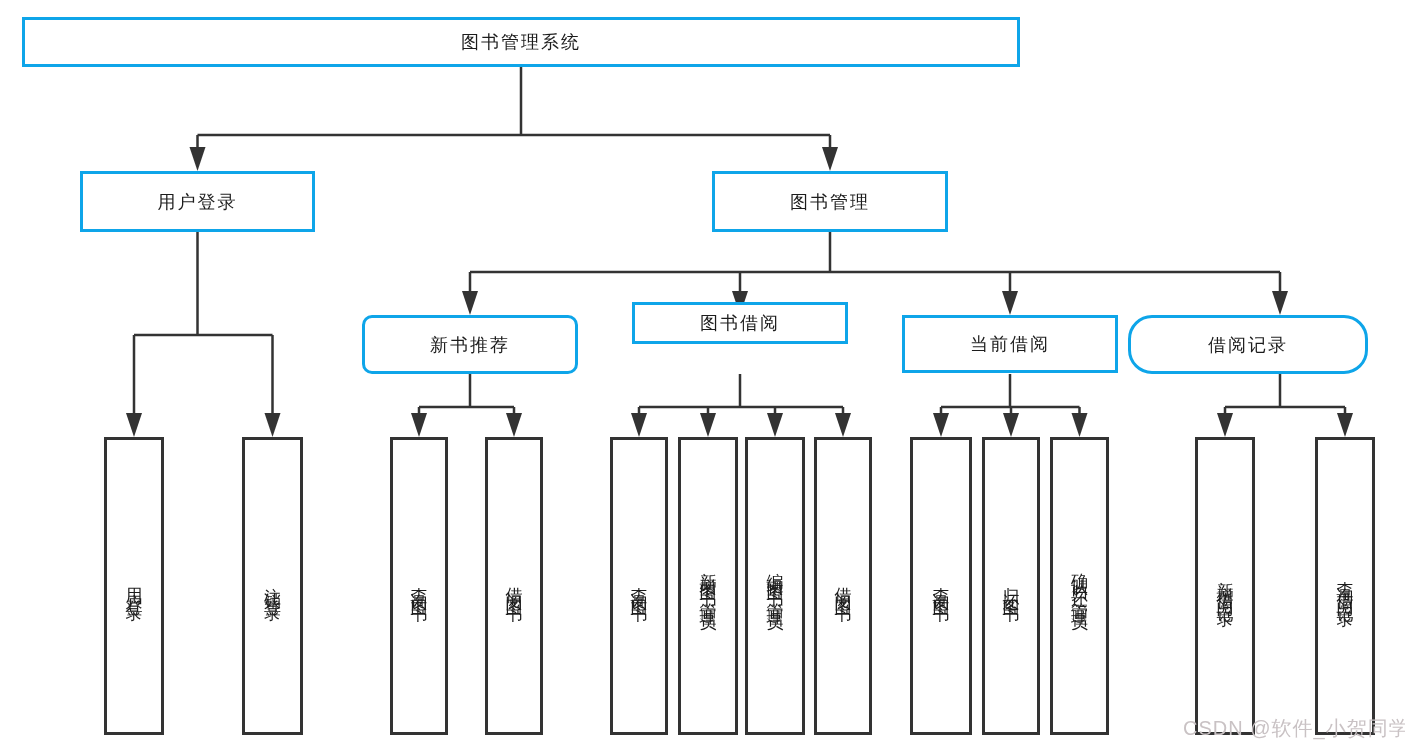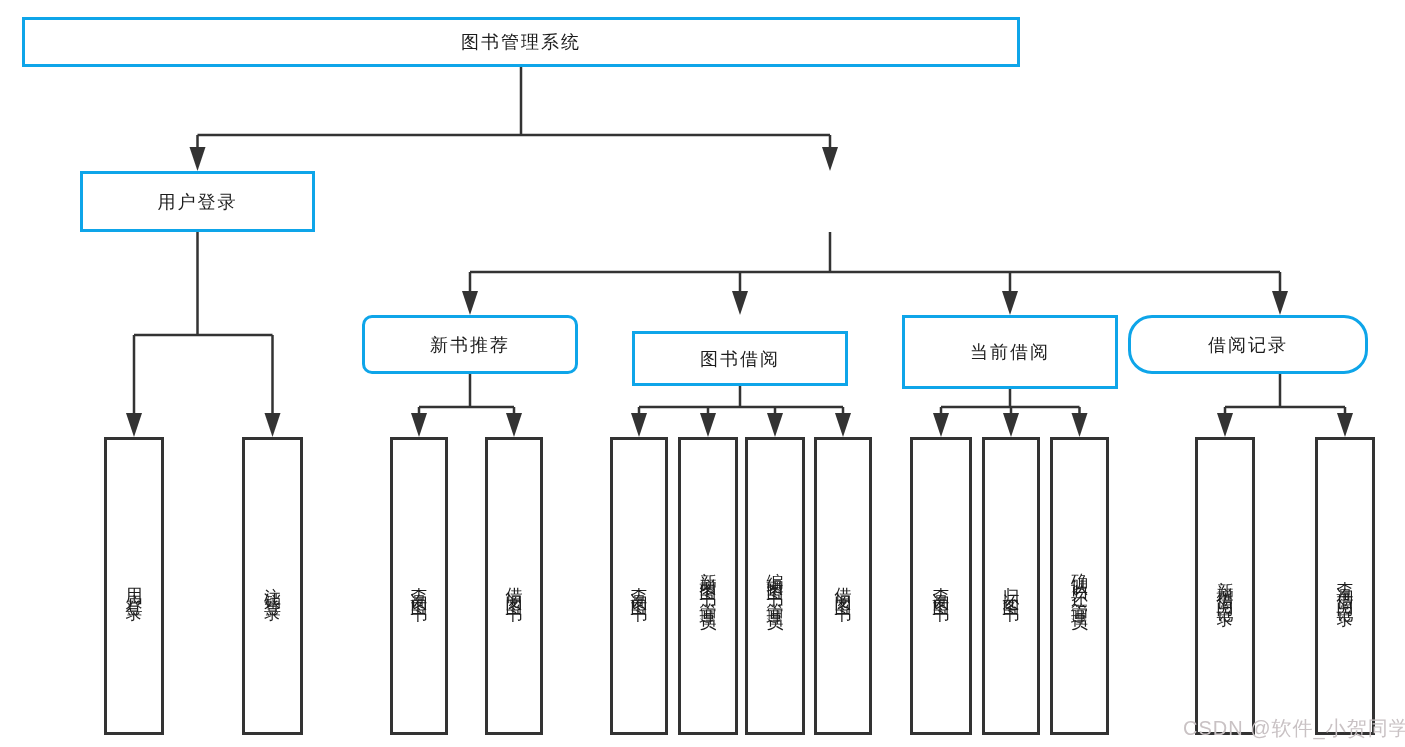--- a/index.html
+++ b/index.html
@@ -67,24 +67,25 @@
       <polygon points="1003,413 1019,413 1011,437"></polygon>
       <polygon points="1071.5,413 1087.5,413 1079.5,437"></polygon>
       <polygon points="1217,413 1233,413 1225,437"></polygon>
       <polygon points="1337,413 1353,413 1345,437"></polygon>
     </g>
   </svg>
 
   <div class="hbox" style="left:22px;top:17px;width:998px;height:50px;">图书管理系统</div>
 
   <div class="hbox" style="left:80px;top:171px;width:235px;height:61px;">用户登录</div>
+  <div class="hbox" style="left:712px;top:171px;width:236px;height:61px;">图书管理</div>
 
   <div class="hbox" style="left:362px;top:315px;width:216px;height:59px;border-radius:10px;">新书推荐</div>
-  <div class="hbox" style="left:632px;top:331px;width:216px;height:55px;">图书借阅</div>
-  <div class="hbox" style="left:902px;top:315px;width:216px;height:74px;">当前借阅</div>
+  <div class="hbox" style="left:632px;top:302px;width:216px;height:42px;">图书借阅</div>
+  <div class="hbox" style="left:902px;top:315px;width:216px;height:58px;">当前借阅</div>
   <div class="hbox" style="left:1128px;top:315px;width:240px;height:59px;border-radius:24px;">借阅记录</div>
 
   <div class="vbox" style="left:104px;width:60px;">用户登录</div>
   <div class="vbox" style="left:242px;width:61px;">注销登录</div>
   <div class="vbox" style="left:390px;width:58px;">查询图书</div>
   <div class="vbox" style="left:485px;width:58px;">借阅图书</div>
   <div class="vbox" style="left:610px;width:58px;">查询图书</div>
   <div class="vbox" style="left:678px;width:60px;">新增图书（管理员）</div>
   <div class="vbox" style="left:745px;width:60px;">编辑图书（管理员）</div>
   <div class="vbox" style="left:814px;width:58px;">借阅图书</div>

